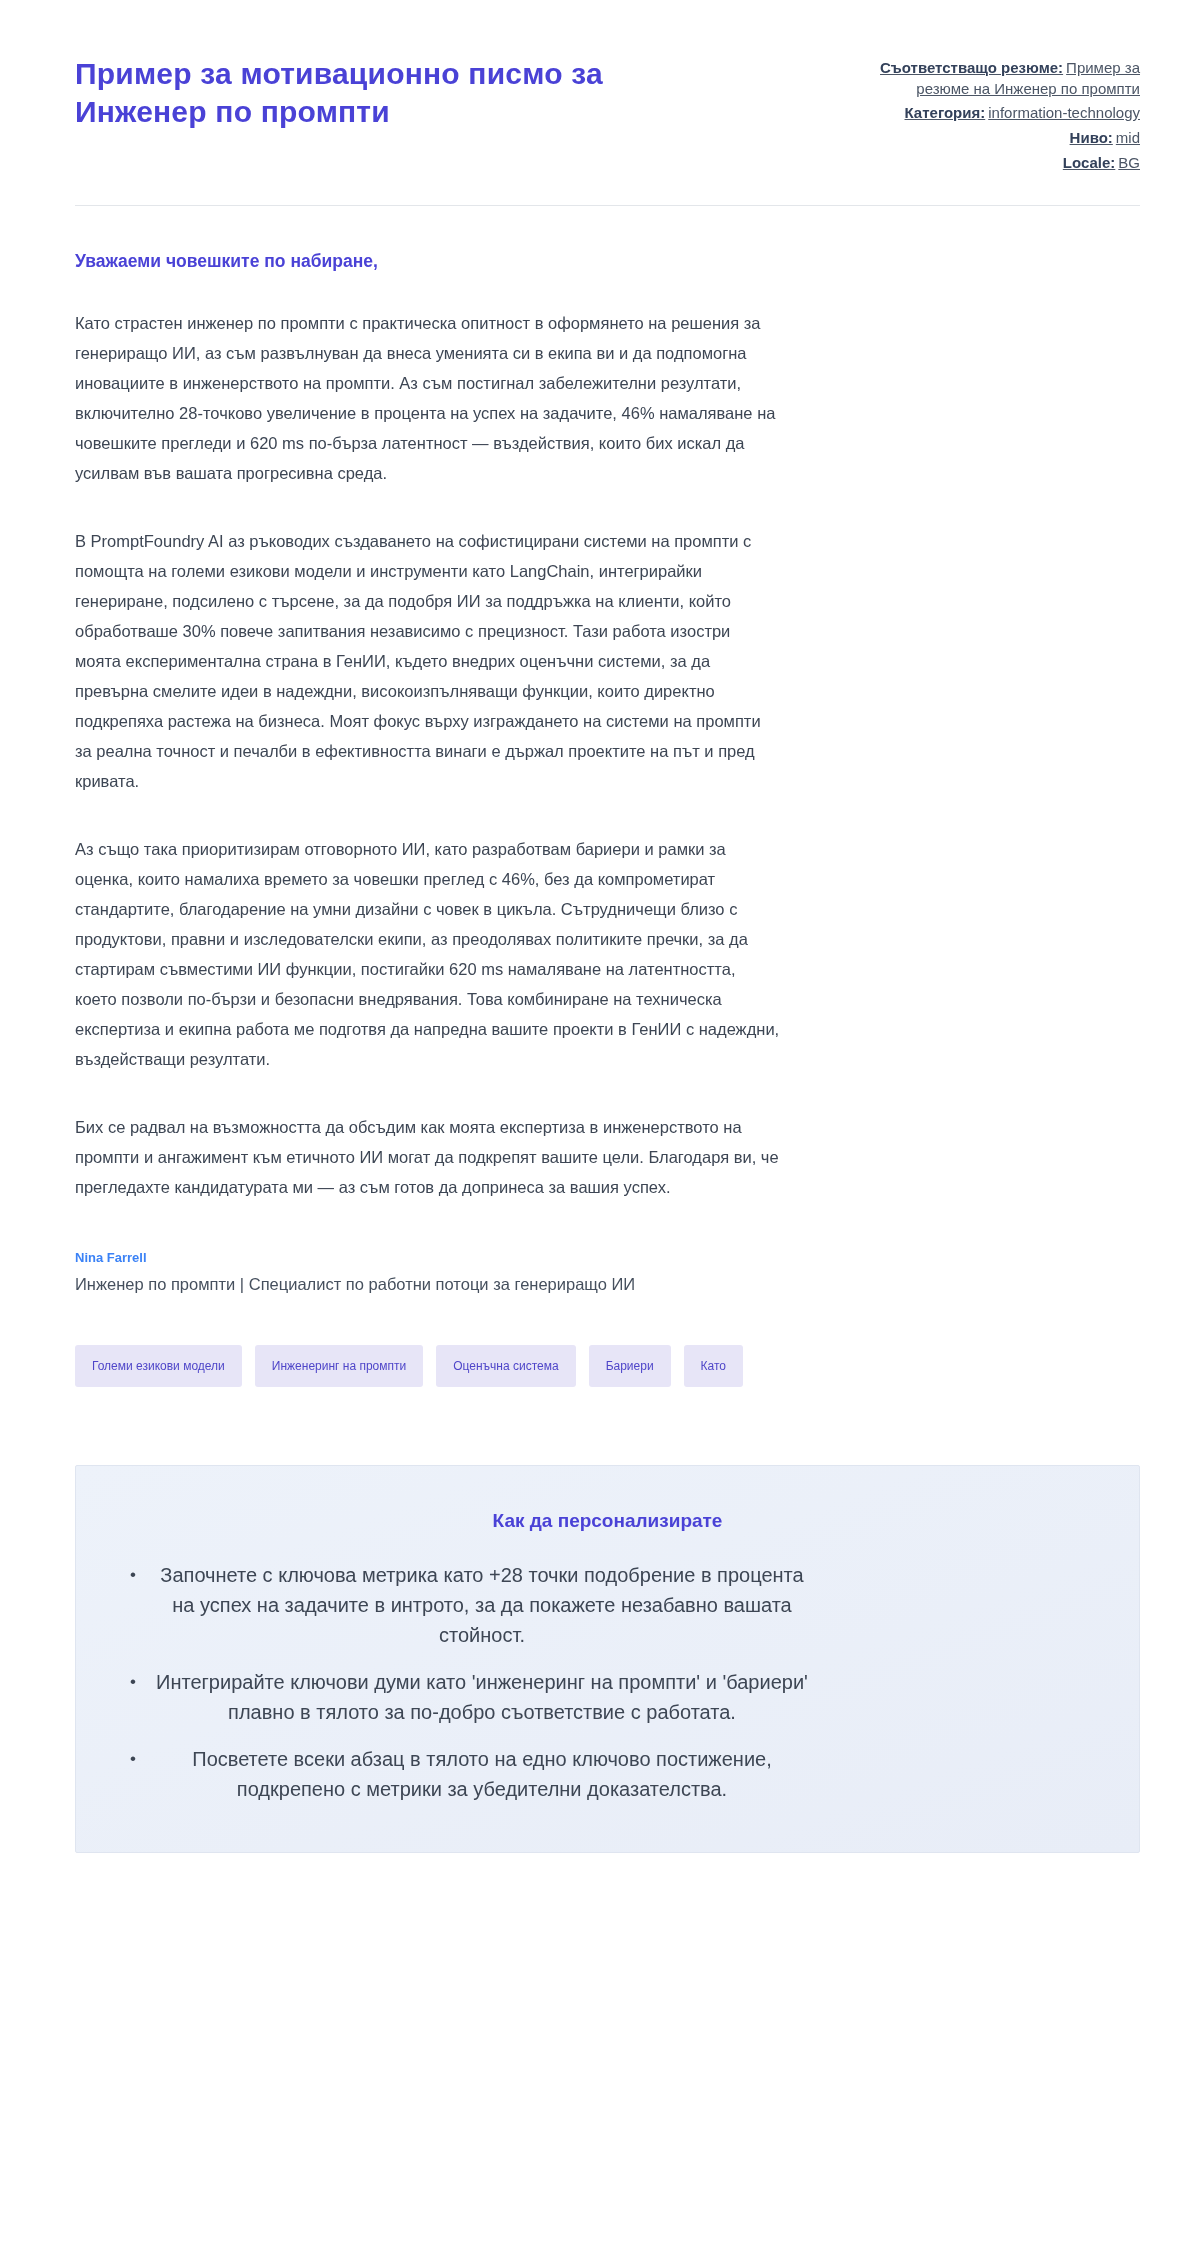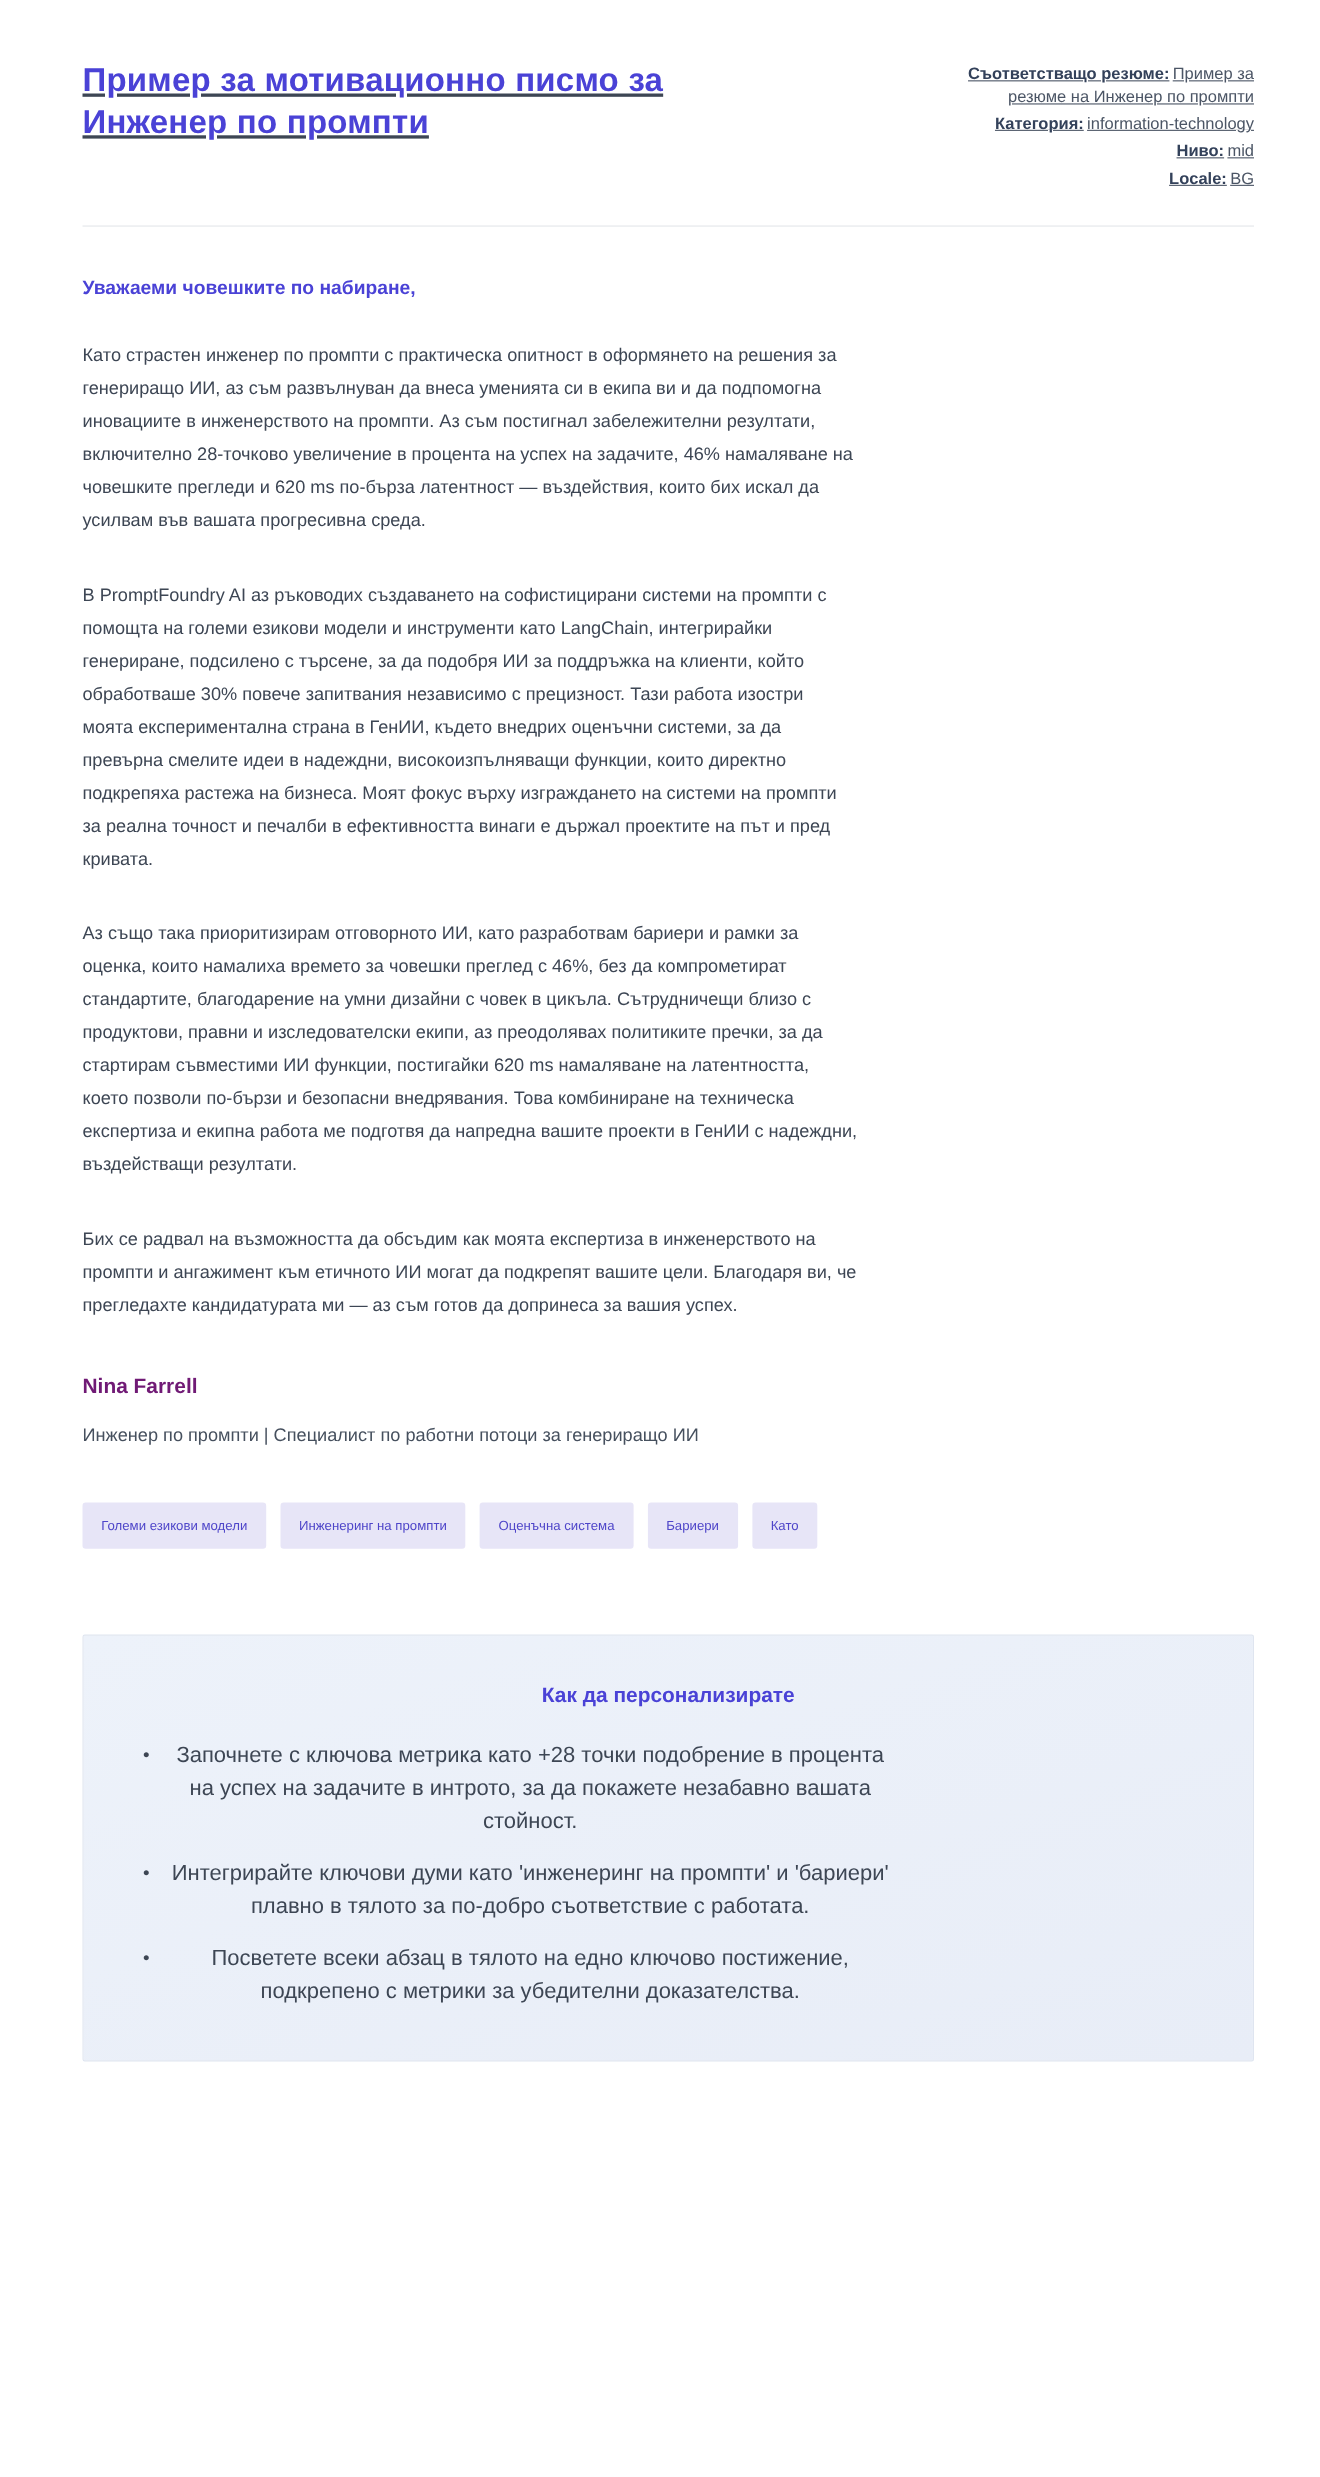--- a/index.html
+++ b/index.html
@@ -26,21 +26,21 @@
     width:1200px;
     min-height:2252px;
     padding:55px 60px 60px 75px;
   }
   
   .header{
     display:flex;
     justify-content:space-between;
     align-items:flex-start;
   }
-  .header-left{max-width:545px;text-decoration:underline;}
+  .header-left{max-width:545px;}
   .doc-title{
     font-size:30px;
     font-weight:700;
     line-height:1.28;
     color:var(--accent);
     letter-spacing:0.2px;
   }
   .doc-subtitle{
     margin-top:10px;
     font-size:20.5px;
@@ -73,24 +73,24 @@
     margin-bottom:36px;
   }
   .para{
     font-size:16.5px;
     line-height:30px;
     color:var(--body);
     margin-bottom:38px;
   }
   .signature{margin-top:48px;}
   .sig-name{
-    font-size:19px;
-    font-weight:700;
-    color:#701a75;
-    margin-bottom:18px;
+    font-size:13px;
+    font-weight:700;
+    color:#3b82f6;
+    margin-bottom:4px;
   }
   .sig-role{
     font-size:16.5px;
     line-height:30px;
     color:#46505e;
   }
   
   .tags{
     display:flex;
     flex-wrap:wrap;

